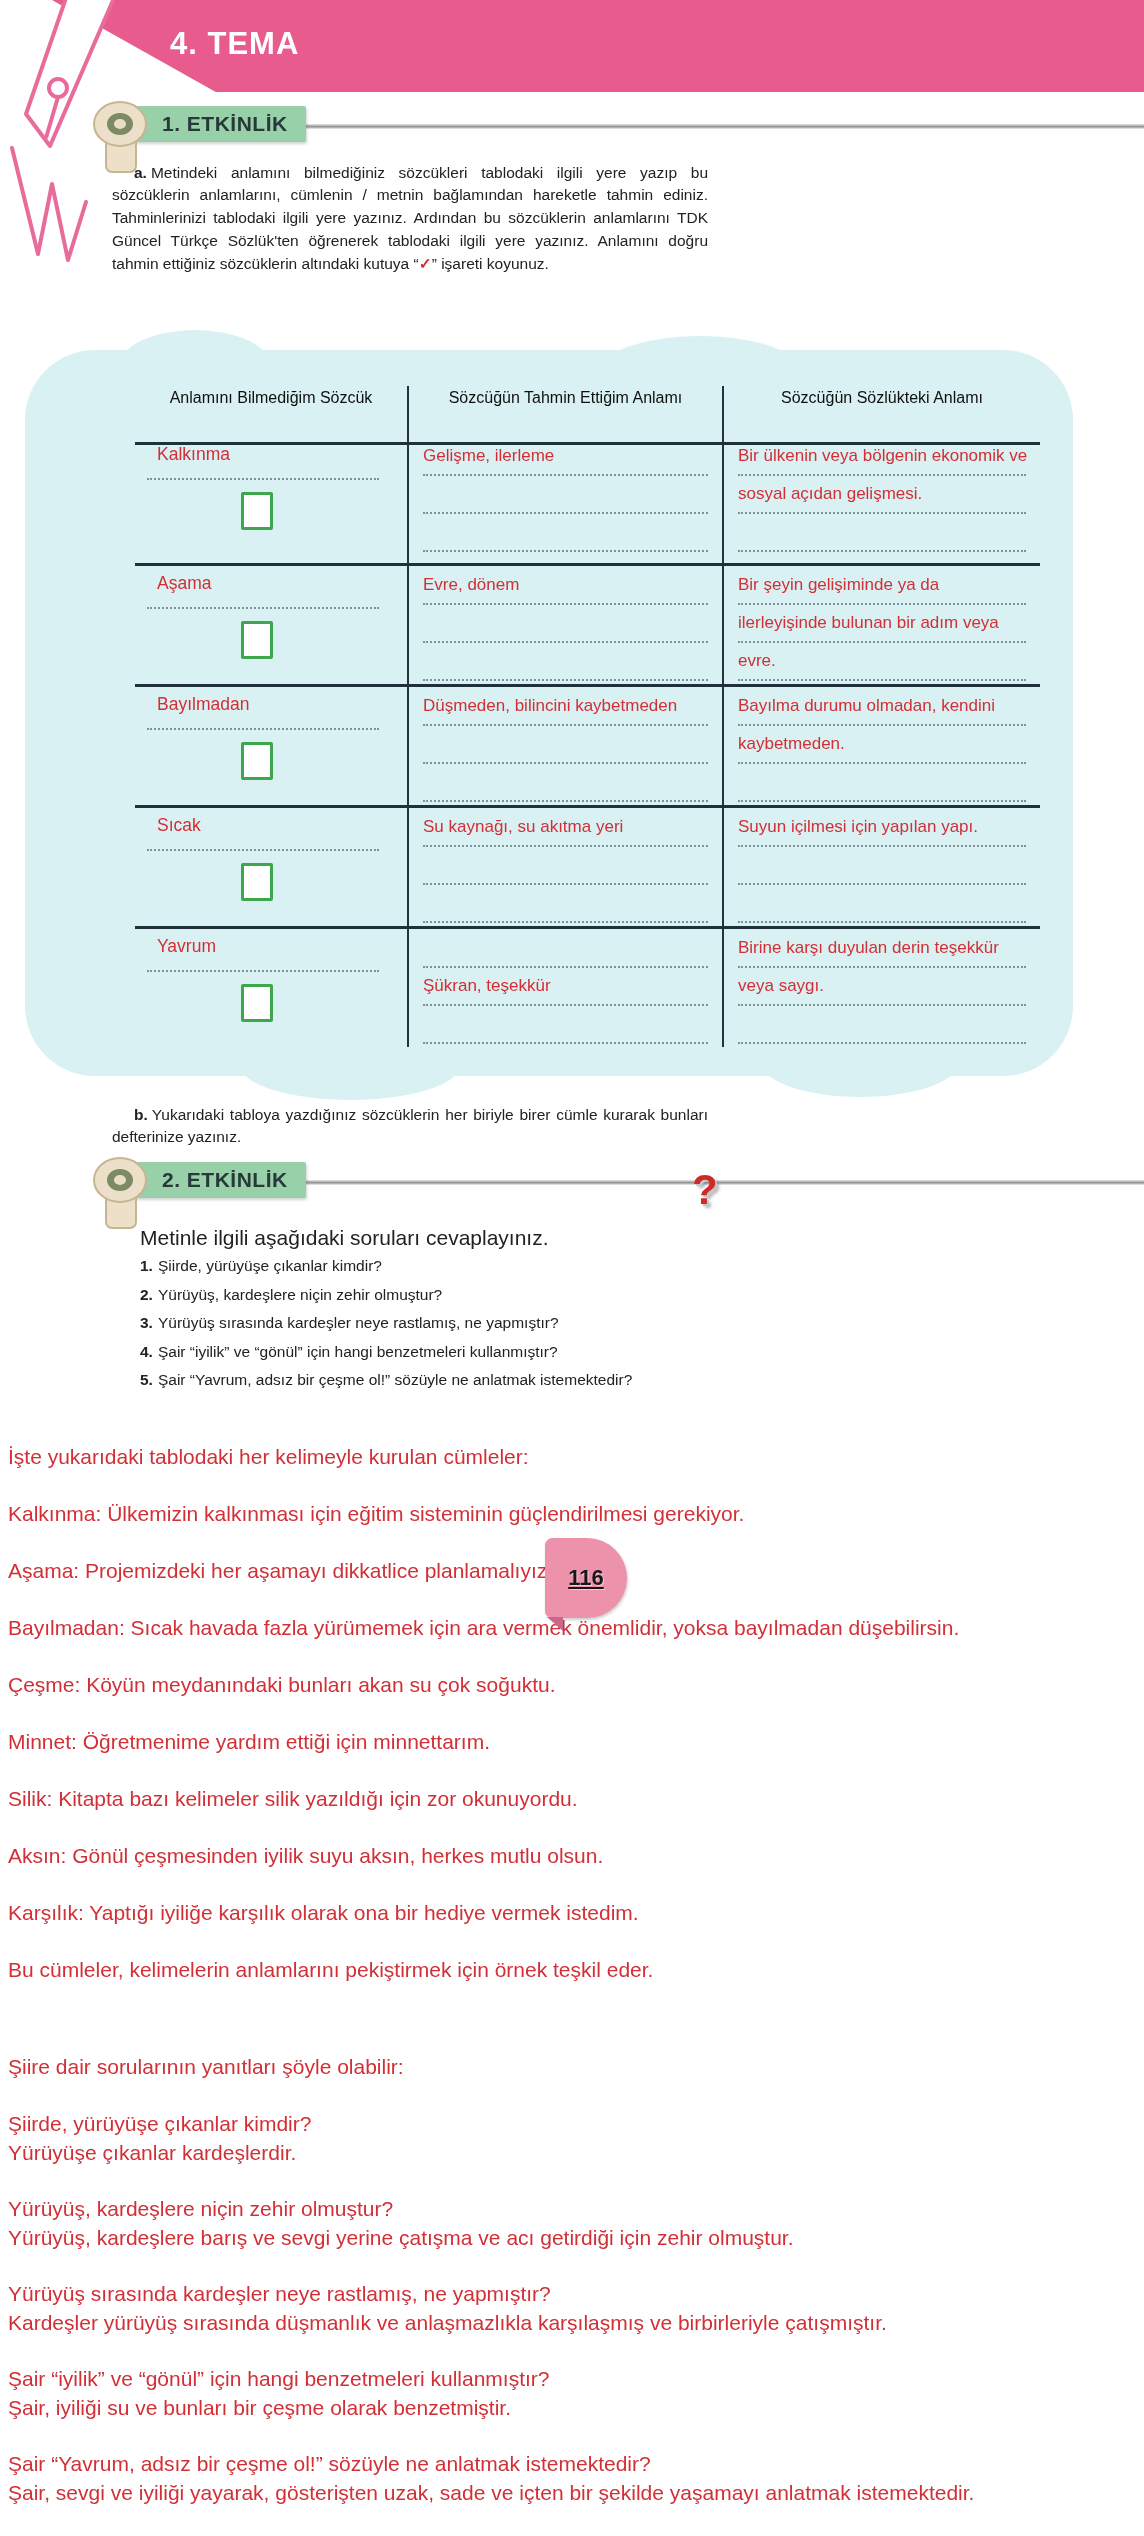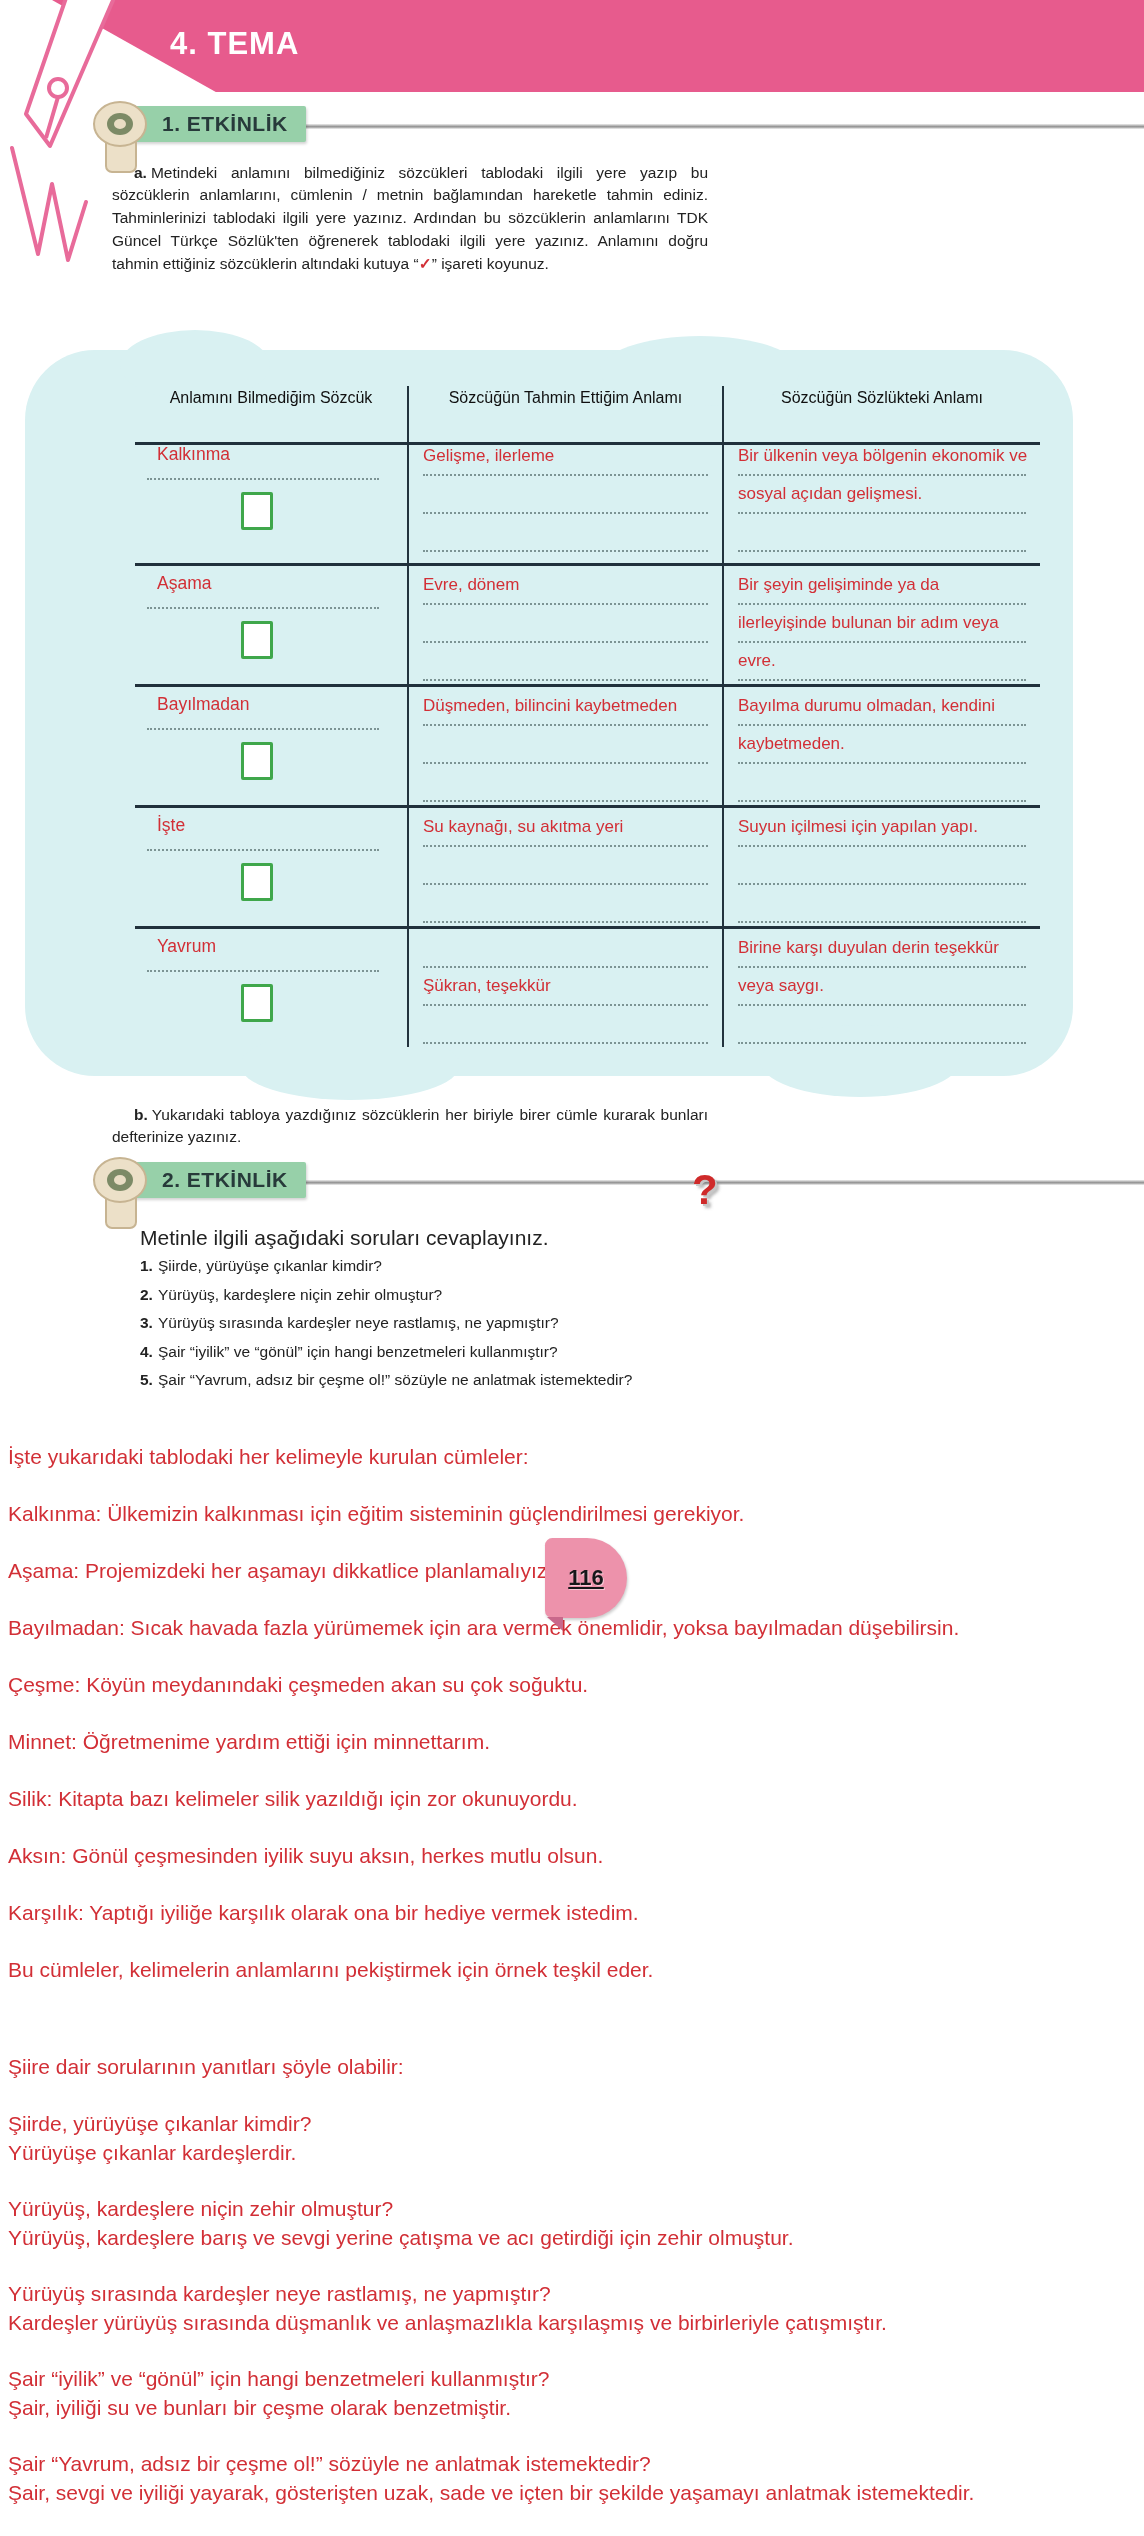--- a/index.html
+++ b/index.html
@@ -167,21 +167,21 @@
       <div class="cell c3">
         <div class="ans">Bayılma durumu olmadan, kendini kaybetmeden.</div>
         <div class="dot d1"></div>
           <div class="dot d2"></div>
           <div class="dot d3"></div>
       </div>
     </div>
 
     <div class="trow" style="top:423px;">
       <div class="cell c1">
-        <span class="word">İşte</span>
+        <span class="word">Sıcak</span>
         <div class="dot"></div>
         <div class="checkbox"></div>
       </div>
       <div class="cell c2">
         <div class="ans">Su kaynağı, su akıtma yeri</div>
         <div class="dot d1"></div>
           <div class="dot d2"></div>
           <div class="dot d3"></div>
       </div>
       <div class="cell c3">
@@ -235,21 +235,21 @@
     <div class="q"><b>3.</b><span>Yürüyüş sırasında kardeşler neye rastlamış, ne yapmıştır?</span></div>
     <div class="q"><b>4.</b><span>Şair “iyilik” ve “gönül” için hangi benzetmeleri kullanmıştır?</span></div>
     <div class="q"><b>5.</b><span>Şair “Yavrum, adsız bir çeşme ol!” sözüyle ne anlatmak istemektedir?</span></div>
   </div>
 
   <div class="hand" style="top:1442px;">
     <div class="s-line">İşte yukarıdaki tablodaki her kelimeyle kurulan cümleler:</div>
     <div class="s-line">Kalkınma: Ülkemizin kalkınması için eğitim sisteminin güçlendirilmesi gerekiyor.</div>
     <div class="s-line">Aşama: Projemizdeki her aşamayı dikkatlice planlamalıyız.</div>
     <div class="s-line">Bayılmadan: Sıcak havada fazla yürümemek için ara vermek önemlidir, yoksa bayılmadan düşebilirsin.</div>
-    <div class="s-line">Çeşme: Köyün meydanındaki çeşmeden akan su çok soğuktu.</div>
+    <div class="s-line">Çeşme: Köyün meydanındaki bunları akan su çok soğuktu.</div>
     <div class="s-line">Minnet: Öğretmenime yardım ettiği için minnettarım.</div>
     <div class="s-line">Silik: Kitapta bazı kelimeler silik yazıldığı için zor okunuyordu.</div>
     <div class="s-line">Aksın: Gönül çeşmesinden iyilik suyu aksın, herkes mutlu olsun.</div>
     <div class="s-line">Karşılık: Yaptığı iyiliğe karşılık olarak ona bir hediye vermek istedim.</div>
     <div class="s-line">Bu cümleler, kelimelerin anlamlarını pekiştirmek için örnek teşkil eder.</div>
   </div>
 
   <div class="badge">
     <span>116</span>
   </div>

